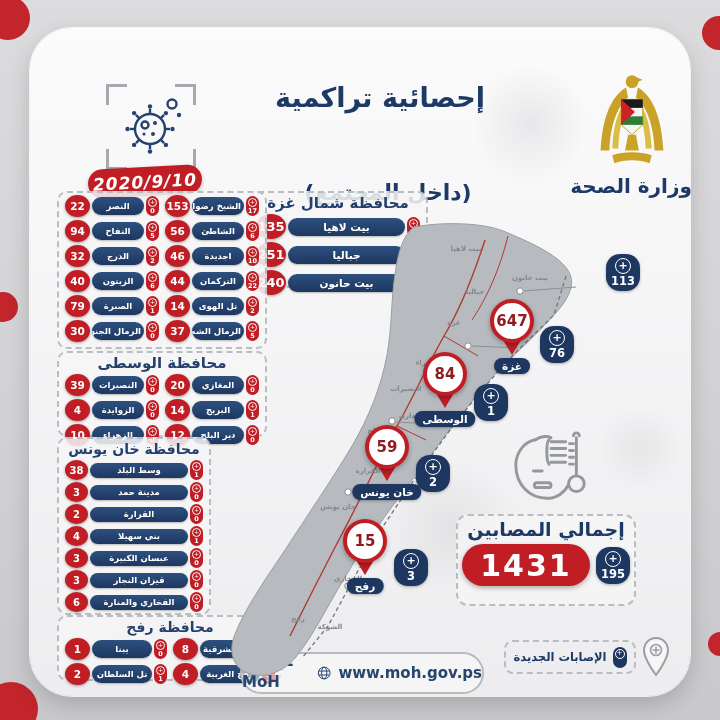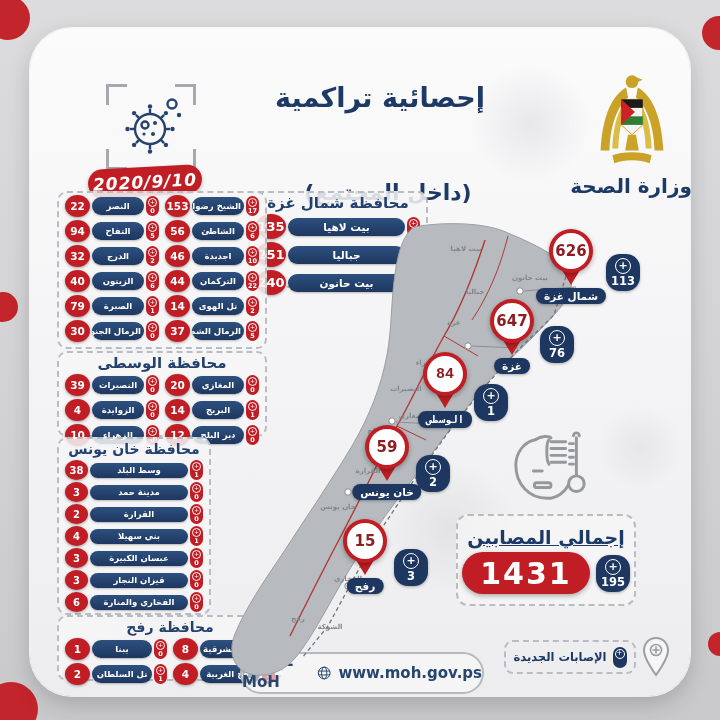--- a/index.html
+++ b/index.html
@@ -78,21 +78,21 @@
   .mbadge{position:absolute;z-index:5;background:#1d3760;color:#fff;border-radius:14px;min-width:26px;
         display:flex;flex-direction:column;align-items:center;padding:4px 4px 3px;gap:1px;
         box-shadow:0 1px 3px rgba(0,0,0,.3);}
   .mplus{width:14px;height:14px;border:1.5px solid #fff;border-radius:50%;font-size:11px;line-height:13px;
         text-align:center;font-weight:bold;}
   .mplus::before{content:"+";}
   .mnum{font-size:11.5px;font-weight:bold;line-height:13px;}
   
   .total-box{position:absolute;left:456px;top:514px;width:180px;height:92px;border:2px dashed #b9bcc2;
         border-radius:12px;background:rgba(246,246,247,.7);box-sizing:border-box;text-align:center;z-index:4;}
-  .total-label{color:#1d3a66;font-weight:bold;font-size:19px;margin-top:10px;text-decoration:underline;}
+  .total-label{color:#1d3a66;font-weight:bold;font-size:19px;margin-top:2px;}
   .total-row{display:flex;align-items:center;justify-content:center;gap:6px;margin-top:4px;}
   .total-pill{width:128px;height:42px;background:#c01e24;border-radius:21px;color:#fff;font-weight:bold;
         font-size:30px;letter-spacing:2px;display:flex;align-items:center;justify-content:center;
         box-shadow:0 2px 5px rgba(0,0,0,.3);}
   .total-box .mbadge{position:static;}
   .thermo{position:absolute;left:504px;top:428px;z-index:4;}
   
   .footer-pill{position:absolute;left:240px;top:652px;width:240px;height:38px;border:2px solid #b7babd;
         border-radius:21px;background:rgba(250,250,250,.6);display:flex;align-items:center;
         justify-content:center;gap:7px;direction:ltr;color:#27466f;font-weight:bold;font-size:15px;}
@@ -538,45 +538,38 @@
               </span>
               <span class="bar">تل السلطان</span>
               <span class="cnt">2</span>
             </div>
           </div>
       </div>
     </section>
 
   </div>
 
-  <div class="pin" style="left:549px;top:229px;">
-    <div class="pin-head">
-        <span class="pin-num">626</span>
-      </div>
-    <div class="pin-tail"></div>
-    <div class="pin-label">شمال غزة</div>
-  </div>
   <div class="mbadge" style="left:606px;top:254px;">
     <span class="mplus"></span>
       <span class="mnum">113</span>
   </div>
 
   <div class="pin" style="left:490px;top:299px;">
     <div class="pin-head">
         <span class="pin-num">647</span>
       </div>
     <div class="pin-tail"></div>
     <div class="pin-label">غزة</div>
   </div>
   <div class="mbadge" style="left:540px;top:326px;">
     <span class="mplus"></span>
       <span class="mnum">76</span>
   </div>
 
-  <div class="pin" style="left:423px;top:352px;font-family:Liberation Mono, monospace;">
+  <div class="pin" style="left:423px;top:352px;">
     <div class="pin-head">
         <span class="pin-num">84</span>
       </div>
     <div class="pin-tail"></div>
     <div class="pin-label">الوسطى</div>
   </div>
   <div class="mbadge" style="left:474px;top:384px;">
     <span class="mplus"></span>
       <span class="mnum">1</span>
   </div>

